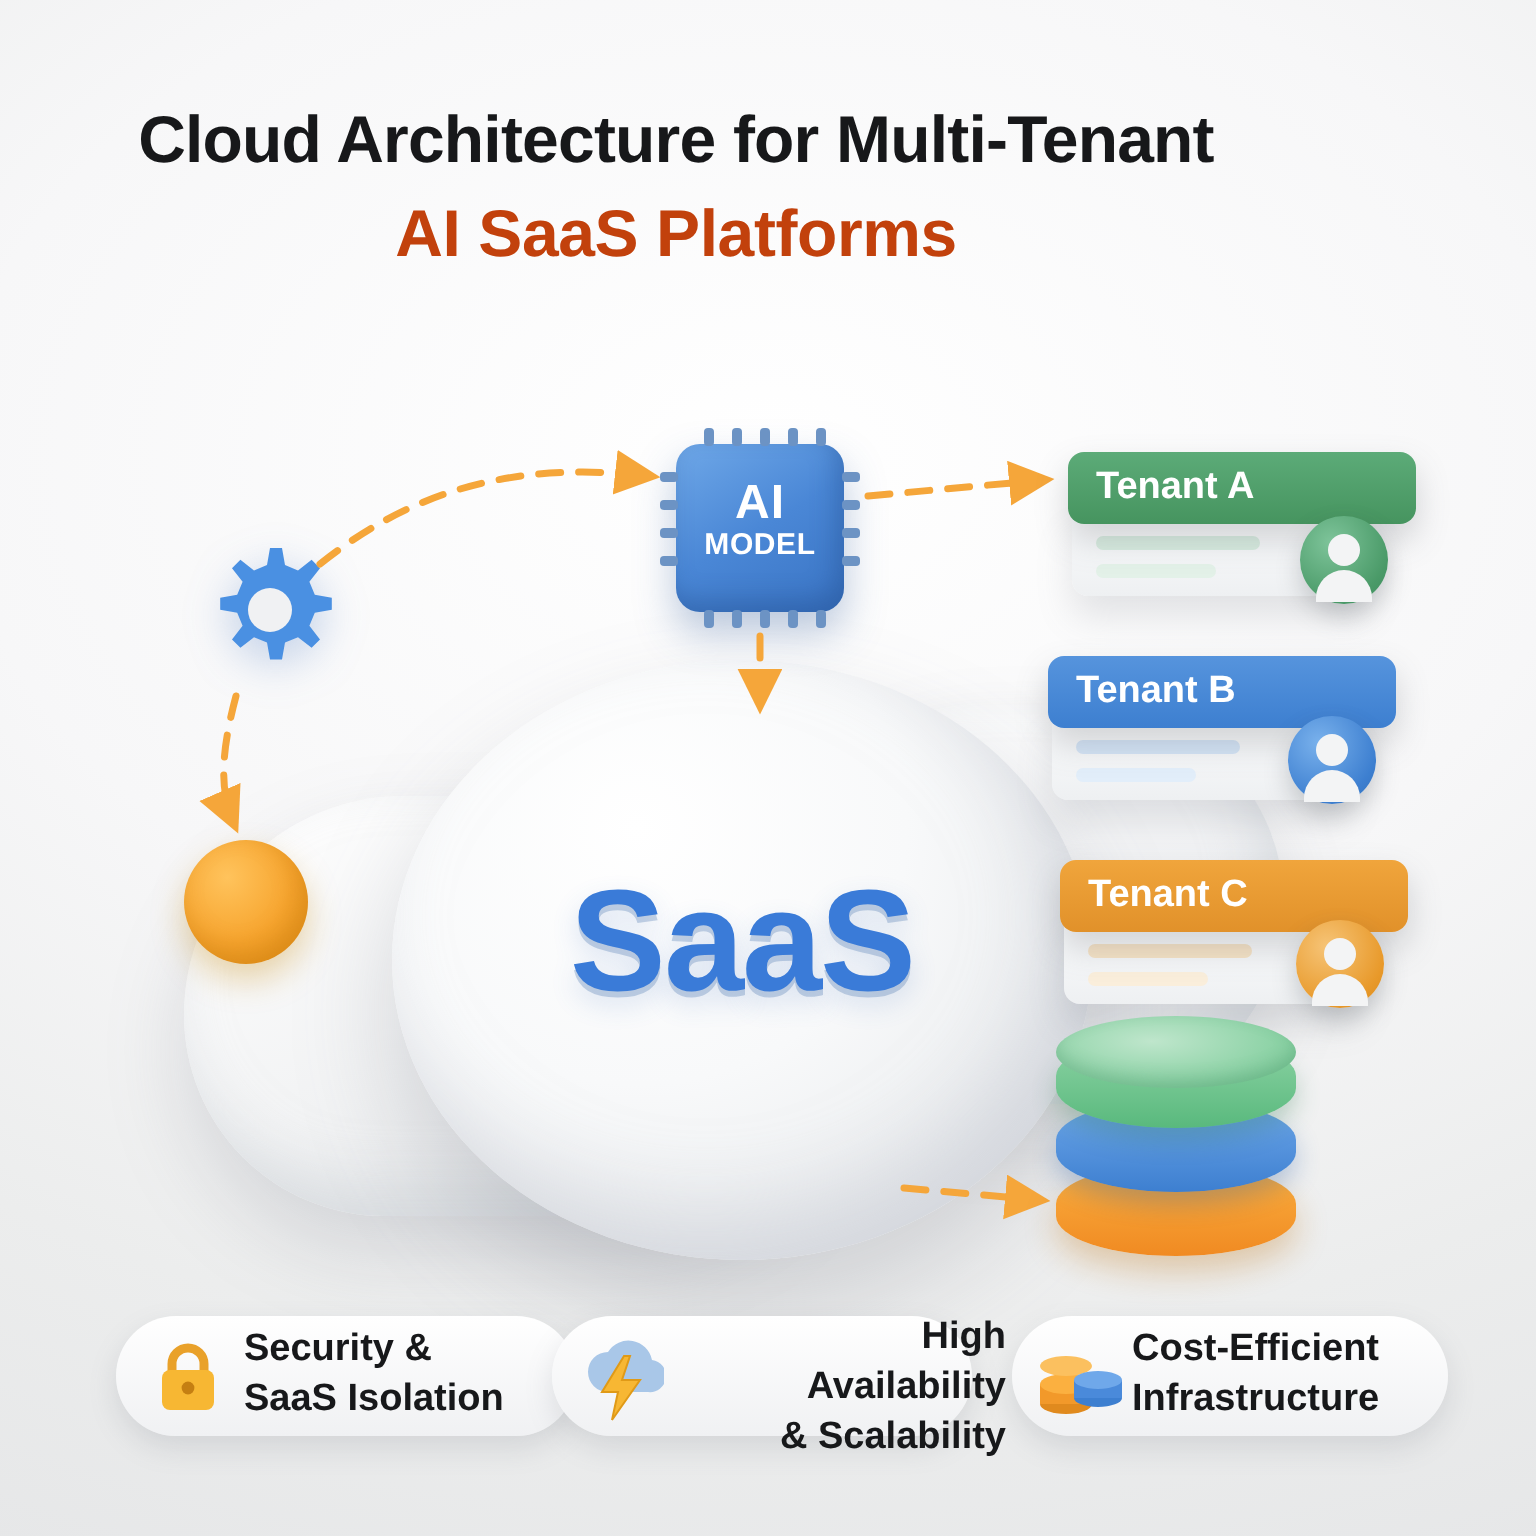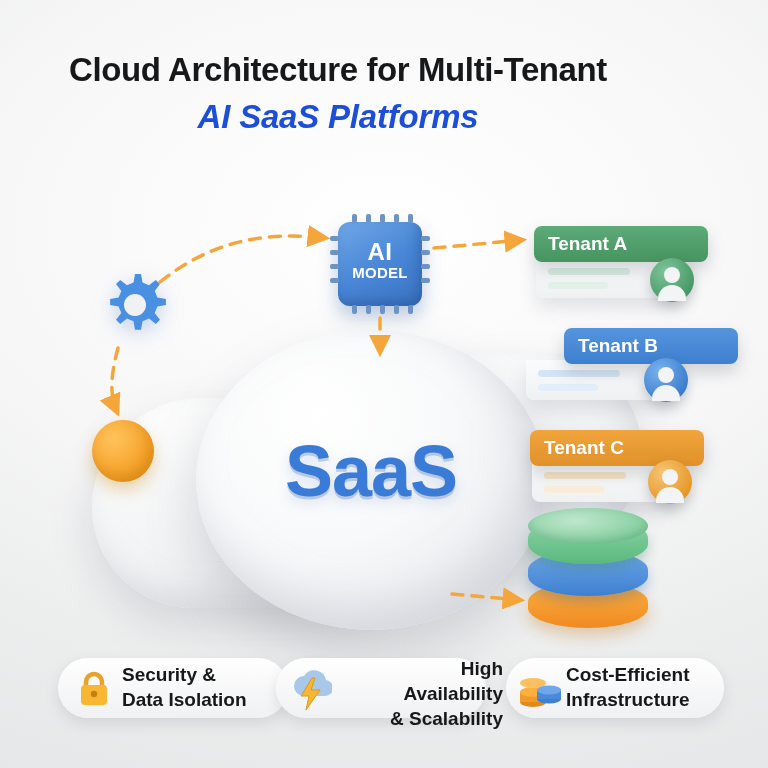--- a/index.html
+++ b/index.html
@@ -14,23 +14,22 @@
 
   
   .title-wrap{
     position:absolute;top:48px;left:0;width:676px;text-align:center;
   }
   .title-line1{
     font-size:33px;font-weight:bold;color:#17181a;letter-spacing:-0.4px;
     line-height:44px;
   }
   .title-line2{
-    font-size:33px;font-weight:bold;color:#1d4ed8;letter-spacing:-0.2px;
+    font-size:33px;font-weight:bold;color:#c2410c;letter-spacing:-0.2px;
     line-height:50px;
-    font-style:italic;
   }
 
   
   .cloud-back-left{
     position:absolute;left:92px;top:398px;width:330px;height:210px;
     background:linear-gradient(160deg,#ffffff 0%,#f2f3f4 55%,#e3e5e7 100%);
     border-radius:120px 120px 110px 110px;
     box-shadow:0 18px 40px rgba(120,125,135,.22), inset -10px -14px 28px rgba(200,205,212,.55);
   }
   .cloud-back-right{
@@ -198,21 +197,21 @@
     <div class="avatar" style="left:650px;top:258px;background:radial-gradient(circle at 35% 30%,#7ec49a 0%,#4a9a68 70%,#3e8a5c 100%);">
       <div class="head"></div>
         <div class="body"></div>
     </div>
   </div>
 
   <div>
     <div class="tenant-body" style="left:526px;top:360px;"></div>
     <div class="tline" style="left:538px;top:370px;width:82px;background:#d4e4f6;"></div>
     <div class="tline" style="left:538px;top:384px;width:60px;background:#e2eefa;"></div>
-    <div class="tenant" style="left:524px;top:328px;background:linear-gradient(180deg,#5694dd 0%,#3d7fd0 100%);margin-left:40px;">
+    <div class="tenant" style="left:524px;top:328px;background:linear-gradient(180deg,#5694dd 0%,#3d7fd0 100%);">
       <span>Tenant B</span>
     </div>
     <div class="avatar" style="left:644px;top:358px;background:radial-gradient(circle at 35% 30%,#79b1ec 0%,#3d7fd0 70%,#336fb9 100%);">
       <div class="head"></div>
         <div class="body"></div>
     </div>
   </div>
 
   <div>
     <div class="tenant-body" style="left:532px;top:462px;"></div>
@@ -238,21 +237,21 @@
     <div class="feature-pill" style="left:58px;top:658px;width:230px;height:60px;"></div>
     <div style="position:absolute;left:72px;top:666px;width:44px;height:44px;">
       <svg width="44" height="44" viewBox="0 0 44 44">
         <path d="M14 20 v-4 a8 8 0 0 1 16 0 v4" stroke="#e9a12a" stroke-width="4.5" fill="none" stroke-linecap="round"></path>
         <rect x="9" y="19" width="26" height="20" rx="4" fill="#f7b733"></rect>
         <circle cx="22" cy="28" r="3.2" fill="#c57f12"></circle>
       </svg>
     </div>
     <div class="feature-text" style="position:absolute;left:122px;top:662px;width:175px;">
       <div>Security &amp;</div>
-      <div>Data Isolation</div>
+      <div>SaaS Isolation</div>
     </div>
   </div>
 
   <div>
     <div class="feature-pill" style="left:276px;top:658px;width:210px;height:60px;"></div>
     <div style="position:absolute;left:288px;top:664px;width:44px;height:48px;">
       <svg width="44" height="48" viewBox="0 0 44 48">
         <path d="M6 22 a10 10 0 0 1 10-10 a12 12 0 0 1 22 4 a8 8 0 0 1 -2 16 H16 a10 10 0 0 1 -10-10z" fill="#a9c7e8"></path>
         <path d="M24 14 L13 32 h8 l-3 14 L32 26 h-9 l4 -12z" fill="#f7b733" stroke="#e09a17" stroke-width="1"></path>
       </svg>

